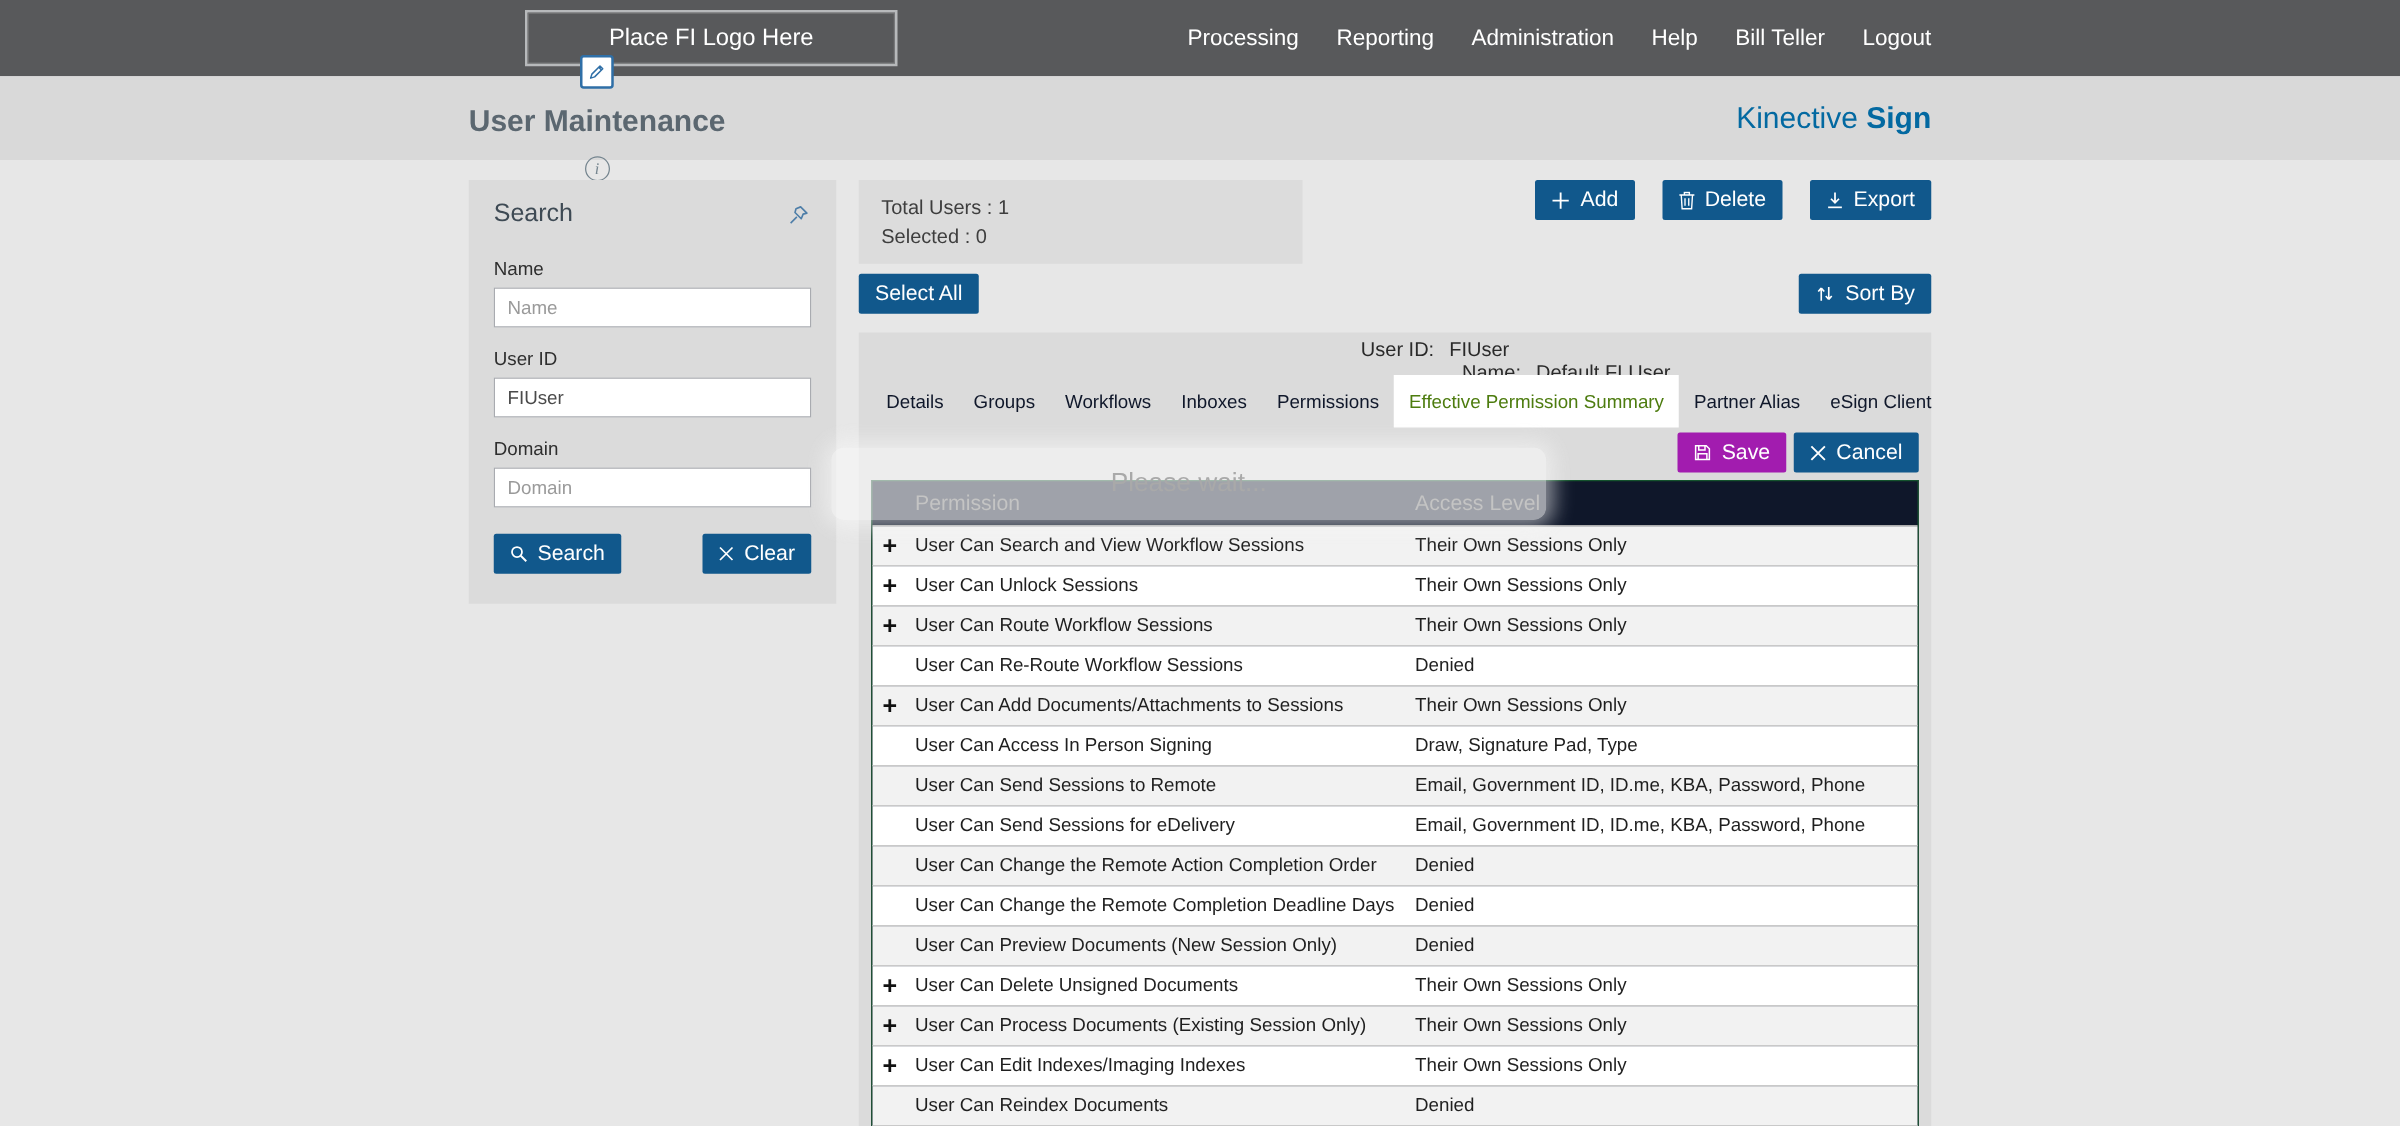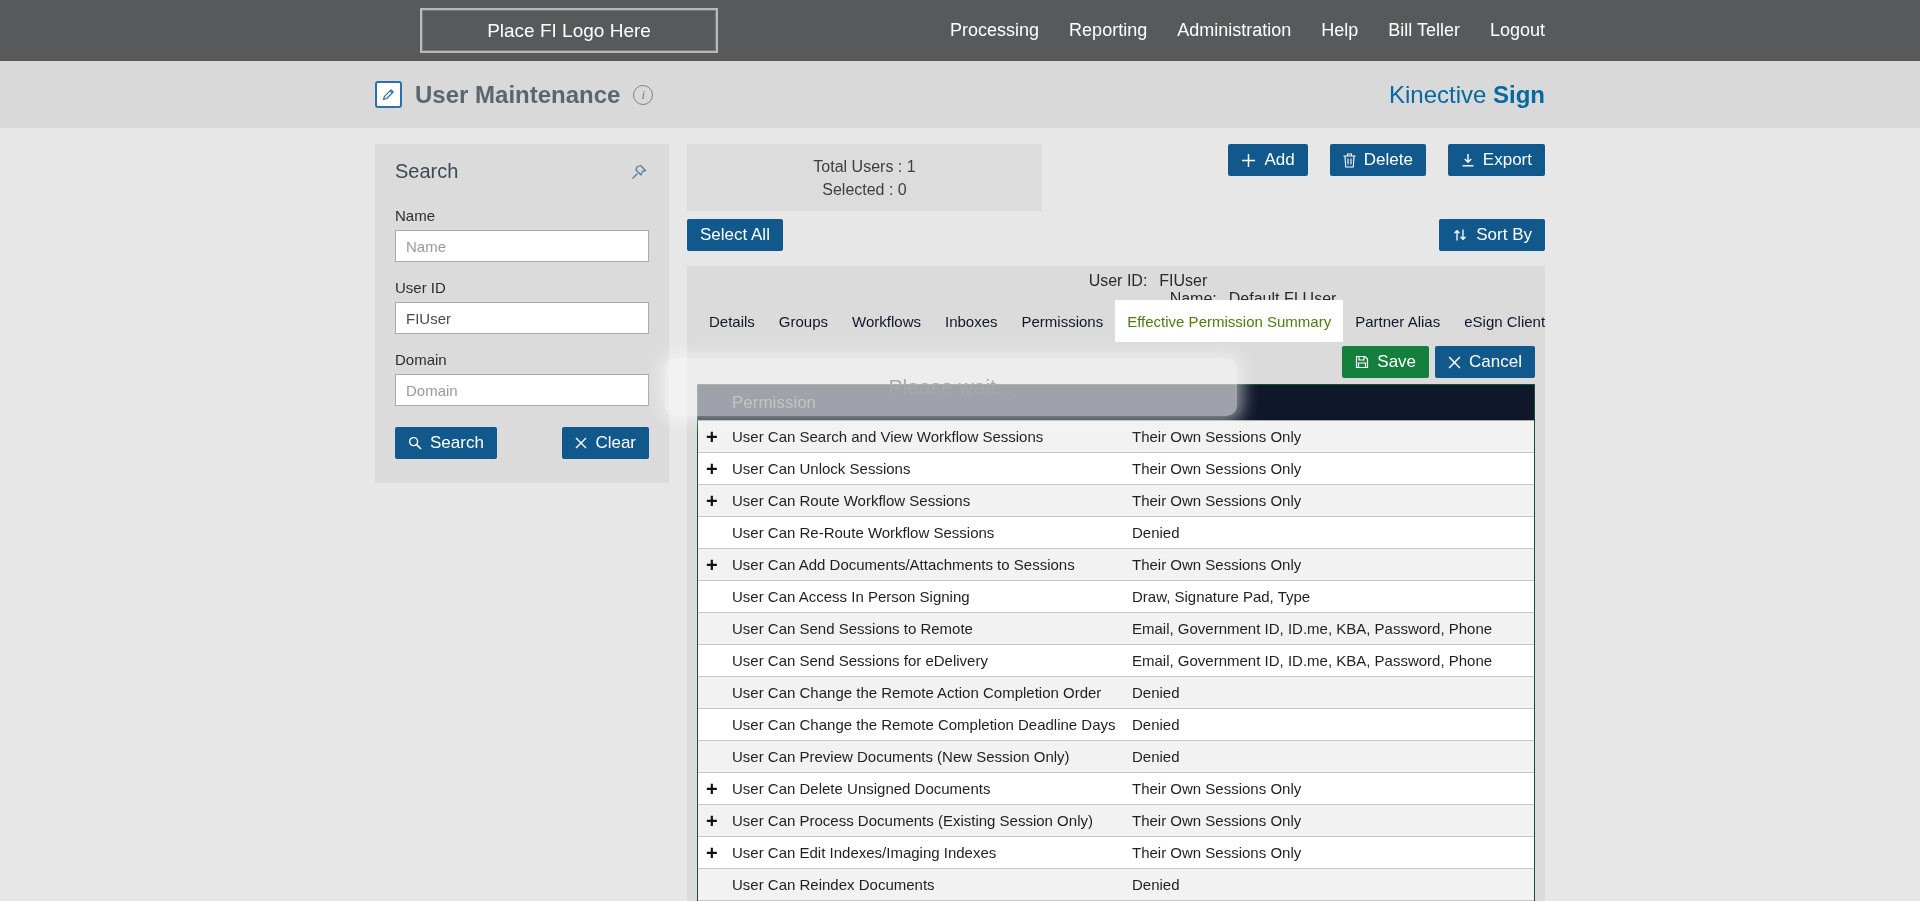--- a/index.html
+++ b/index.html
@@ -11,21 +11,21 @@
   .topbar{height:61px;background:#58595B;display:flex;align-items:center;}
   .topbar .container{display:flex;align-items:center;justify-content:space-between;}
   .logo-box{width:298px;height:45px;border:2px solid #B7B9BB;box-shadow:inset 0 0 0 1px #77787A;
     display:flex;align-items:center;justify-content:center;color:#fff;font-size:19px;margin-left:45px;}
   .top-nav{display:flex;gap:30px;}
   .nav-item{color:#fff;font-size:18px;cursor:pointer;white-space:nowrap;}
 
   
   .subheader{height:67px;background:#D9D9D9;}
   .subheader .container{height:100%;display:flex;align-items:center;justify-content:space-between;}
-  .sub-left{display:flex;align-items:center;gap:13px;}
+  .sub-left{display:flex;align-items:center;gap:13px;flex-direction:column;}
   .app-icon{width:27px;height:27px;background:#fff;border:2px solid #2F6FA7;border-radius:3px;
     display:flex;align-items:center;justify-content:center;}
   .page-title{font-size:24px;color:#5B6770;}
   .info-icon{width:20px;height:20px;border:1px solid #75858F;border-radius:50%;color:#75858F;
     font-size:13px;font-style:italic;font-family:"Liberation Serif",serif;
     display:flex;align-items:center;justify-content:center;cursor:pointer;}
   .brand{font-size:24px;color:#0369a1;}
   .brand b{font-weight:700;}
 
   
@@ -40,28 +40,28 @@
   .field-label{font-size:15px;color:#2E2E2E;margin-bottom:6px;}
   .text-input{width:100%;height:32px;border:1px solid #A9ABB0;background:#fff;padding:0 10px;
     font-size:15px;color:#4A4A4A;font-family:inherit;margin-bottom:17px;}
   .text-input::placeholder{color:#9A9A9A;}
   .panel-buttons{display:flex;justify-content:space-between;margin-top:4px;}
 
   
   .btn{display:inline-flex;align-items:center;justify-content:center;gap:8px;height:32px;
     padding:0 13px;background:#11588C;color:#fff;font-size:17px;border:none;border-radius:2px;
     cursor:pointer;font-family:inherit;white-space:nowrap;}
-  .btn.disabled{background:#15803d;}
+  .btn.disabled{background:#a21caf;}
   .btn svg{flex:none;}
 
   
   .main-area{flex:1;min-width:0;}
   .top-row{display:flex;justify-content:space-between;align-items:flex-start;margin-bottom:8px;}
   .stats-box{width:355px;height:67px;background:#DCDCDC;padding:11px 18px;font-size:16px;
-    color:#3E3E3E;line-height:23px;text-align:center;}
+    color:#3E3E3E;line-height:23px;}
   .action-buttons{display:flex;gap:22px;}
   .second-row{display:flex;justify-content:space-between;margin-bottom:15px;}
 
   
   .user-card{background:#DBDBDB;padding:6px 10px 22px;position:relative;}
   .user-row{display:flex;align-items:center;height:26px;padding-left:64px;font-size:16px;color:#2A2A2A;flex-direction:column;}
   .user-pair{display:flex;gap:12px;}
   .user-pair + .user-pair{margin-left:210px;}
   .tab-bar{display:flex;height:42px;align-items:stretch;margin-top:2px;}
   .tab{display:flex;align-items:center;padding:0 12px;font-size:15px;color:#0f172a;cursor:pointer;
@@ -249,20 +249,21 @@
               <path d="M1 1l10 10M11 1L1 11" stroke="#fff" stroke-width="1.4"></path>
             </svg>
             <span>Cancel</span>
           </button>
         </div>
 
         <div class="ptable">
           <div class="thead">
             <div class="cell"></div>
             <div class="cell">Permission</div>
+            <div class="cell">Access Level</div>
           </div>
           <div>
               <div class="trow odd">
                 <div class="cell"><span class="plus">+</span></div>
                 <div class="cell">User Can Search and View Workflow Sessions</div>
                 <div class="cell">Their Own Sessions Only</div>
               </div>
               <div class="trow">
                 <div class="cell"><span class="plus">+</span></div>
                 <div class="cell">User Can Unlock Sessions</div>

